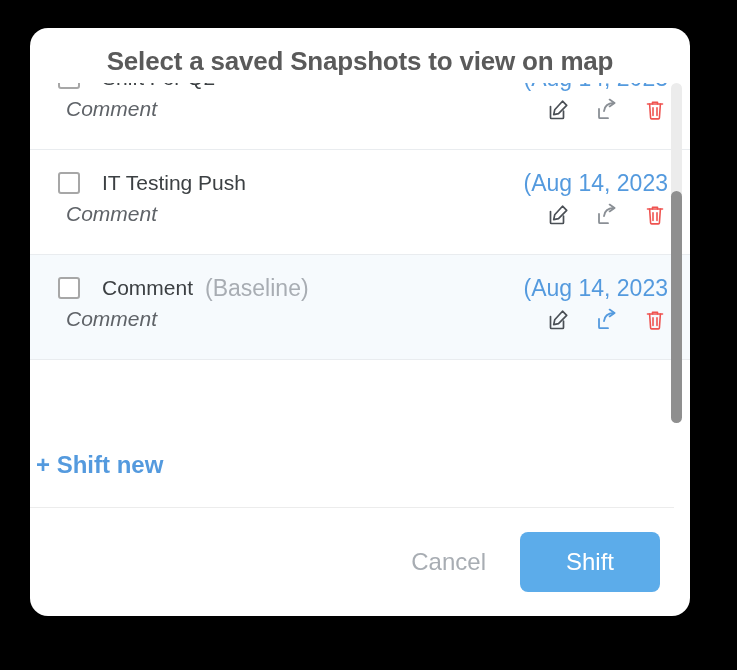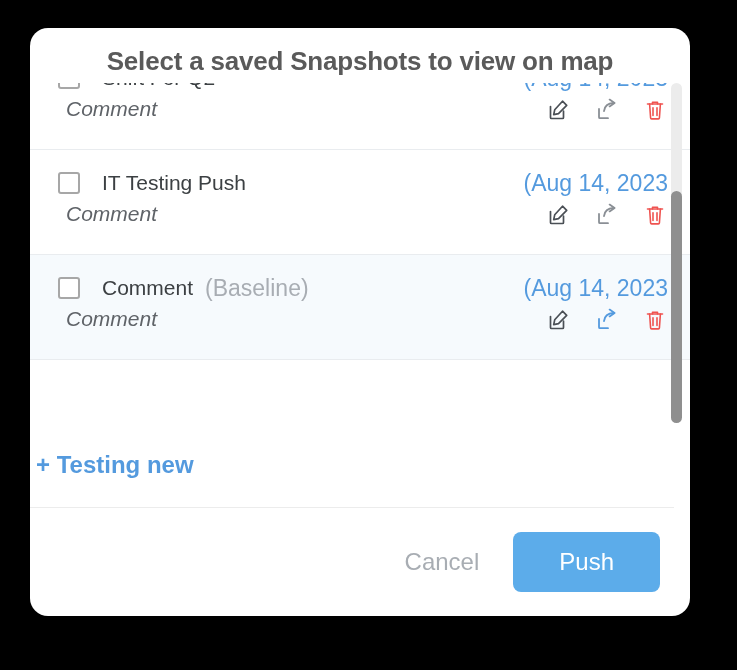--- a/index.html
+++ b/index.html
@@ -331,26 +331,26 @@
             </div>
           </div>
         </div>
 
       <div class="scrollbar-track">
         <div class="scrollbar-thumb"></div>
       </div>
     </div>
 
     <div class="create-new-wrap">
-      <span class="create-new">+ Testing new</span>
+      <span class="create-new">+ Shift new</span>
     </div>
 
     <div class="footer-divider"></div>
 
     <div class="footer">
       <button class="btn-cancel">Cancel</button>
-      <button class="btn-done">Push</button>
+      <button class="btn-done">Shift</button>
     </div>
 
   </div>
 
 
 </div>
 
 </body></html>

